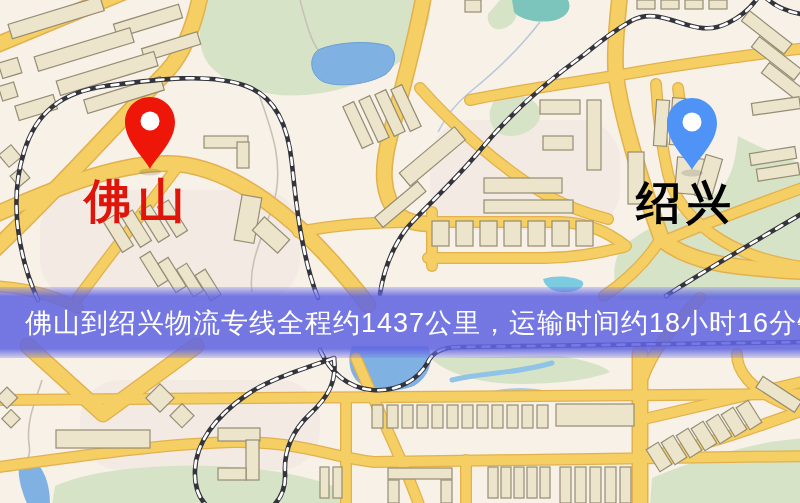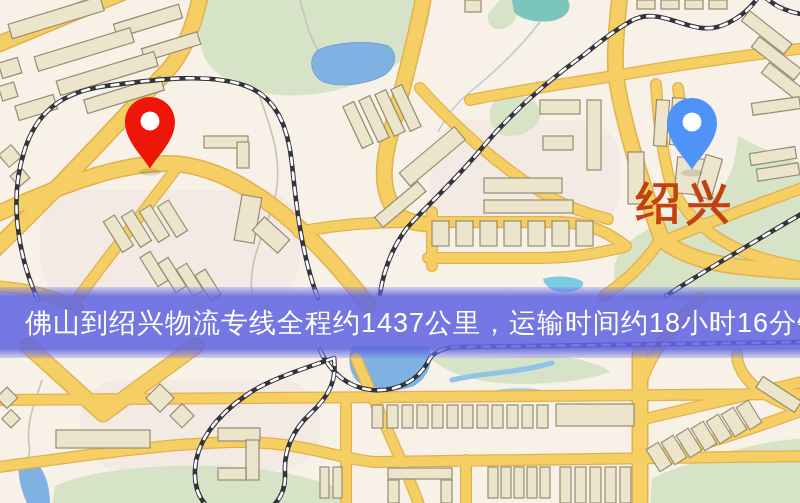--- a/index.html
+++ b/index.html
@@ -7,21 +7,21 @@
     position:relative;width:800px;height:503px;overflow:hidden;
     font-family:"Liberation Sans", sans-serif;
     background:#f7f1e7;
   }
   .map-svg{position:absolute;left:0;top:0;filter:blur(.35px);}
   .marker-label{
     position:absolute;font-weight:700;white-space:nowrap;
     text-shadow:0 0 1px rgba(255,255,255,.35);
   }
   .label-foshan{left:84px;top:170px;font-size:47px;color:#e01408;letter-spacing:7px;}
-  .label-shaoxing{left:636px;top:173px;font-size:45px;color:#c2410c;letter-spacing:5px;}
+  .label-shaoxing{left:636px;top:173px;font-size:45px;color:#000000;letter-spacing:5px;}
   .route-banner{
     position:absolute;left:0;top:287px;width:800px;height:71px;
     background:linear-gradient(180deg,rgba(122,126,236,.30) 0%,rgba(97,101,226,.87) 13%,rgba(97,101,226,.87) 87%,rgba(122,126,236,.30) 100%);
     display:flex;align-items:center;box-sizing:border-box;padding-left:25px;
   }
   .banner-text{color:#fff;font-size:27px;letter-spacing:1px;white-space:nowrap;}
 </style>
 </head>
 <body>
 
@@ -228,19 +228,20 @@
     <g>
       <use href="#pin" transform="translate(150,169)" fill="#ee1509"></use>
       <circle cx="150" cy="121" r="9.5" fill="#ffffff"></circle>
     </g>
     <g>
       <use href="#pin" transform="translate(692,170)" fill="#4f93f7"></use>
       <circle cx="692" cy="122" r="9.5" fill="#ffffff"></circle>
     </g>
   </svg>
 
+  <div class="marker-label label-foshan">佛山</div>
   <div class="marker-label label-shaoxing">绍兴</div>
 
   <div class="route-banner">
     <span class="banner-text">佛山到绍兴物流专线全程约1437公里，运输时间约18小时16分钟.</span>
   </div>
 
 </div>
 
 </body></html>

